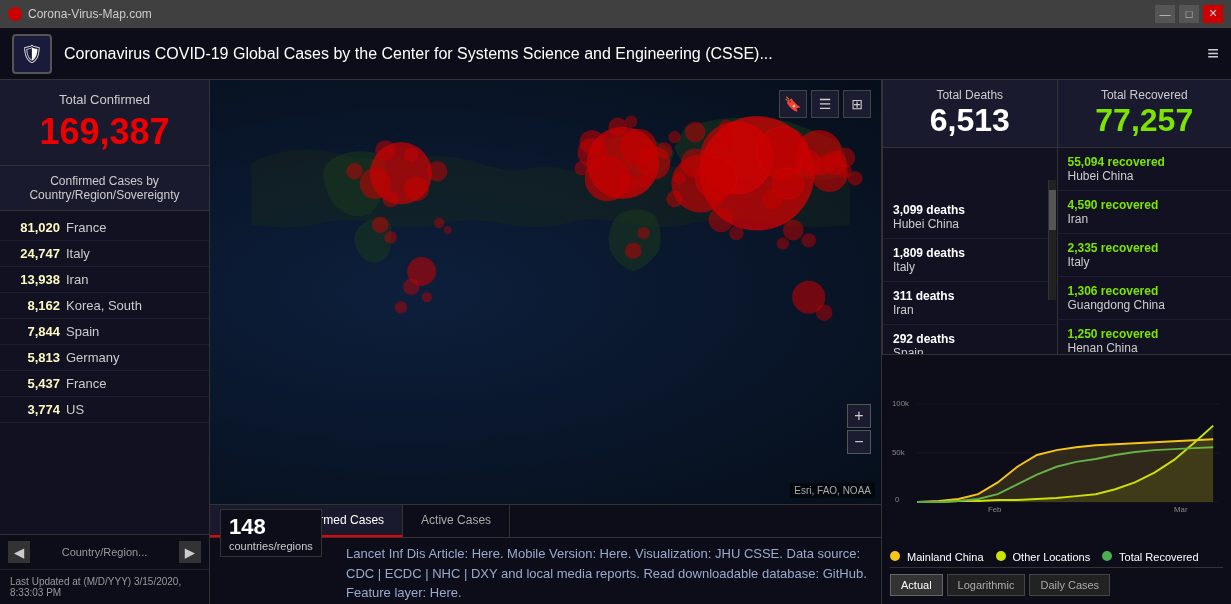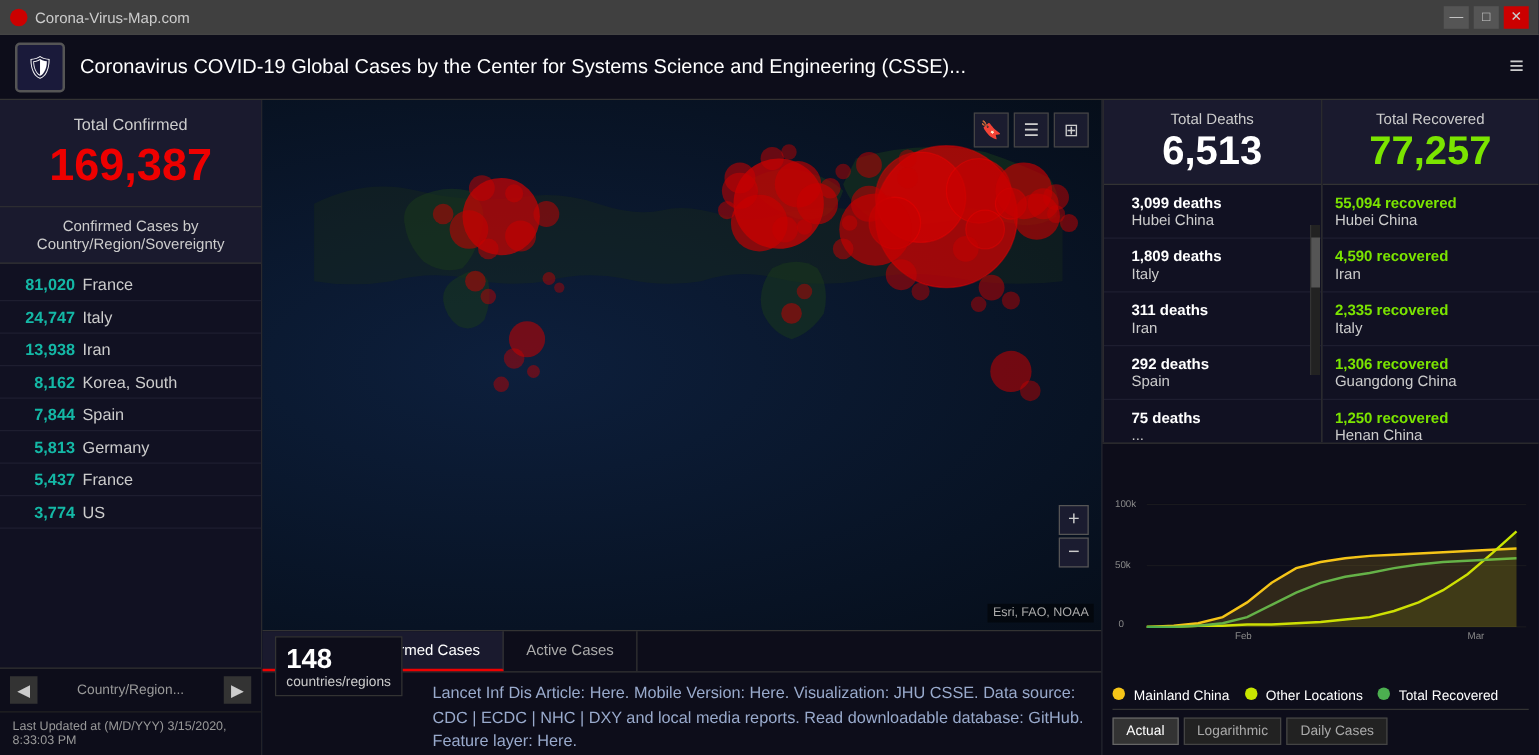--- a/index.html
+++ b/index.html
@@ -129,21 +129,21 @@
     .confirmed-list::-webkit-scrollbar { width: 6px; }
     .confirmed-list::-webkit-scrollbar-thumb { background: #444; }
 
     .list-item {
       display: flex;
       padding: 5px 10px;
       font-size: 13px;
       border-bottom: 1px solid #1e1e30;
       cursor: pointer;
     }
-    .list-item-count { color: #14b8a6; font-weight: bold; margin-right: 6px; min-width: 50px; text-align: right; }
+    .list-item-count { color: #fef9c3; font-weight: bold; margin-right: 6px; min-width: 50px; text-align: right; }
     .list-item-name { color: #ccc; }
 
     .list-nav {
       display: flex;
       align-items: center;
       justify-content: space-between;
       padding: 6px 8px;
       background: #0d0d1a;
       border-top: 1px solid #333;
     }
@@ -317,21 +317,21 @@
     }
 
     .deaths-list {
       flex: 1;
       overflow-y: auto;
     }
     .deaths-list::-webkit-scrollbar { width: 5px; }
     .deaths-list::-webkit-scrollbar-thumb { background: #444; }
 
     .deaths-item {
-      padding: 7px 22px;
+      padding: 7px 10px;
       border-bottom: 1px solid #1e1e30;
       font-size: 12px;
     }
     .deaths-item-count { color: #fff; font-weight: bold; }
     .deaths-item-label { color: #ccc; }
 
     
     .right-recovered {
       width: 175px;
       background: #111122;
@@ -638,21 +638,21 @@
         <div class="map-info" style="margin-left:130px; font-size:13px; line-height:1.5; color:#99aacc; padding:6px;">
           <span>Lancet Inf Dis Article: Here. Mobile Version: Here. Visualization: JHU CSSE. Data source: CDC | ECDC | NHC | DXY and local media reports. Read downloadable database: GitHub. Feature layer: Here.</span>
         </div>
       </div>
     </div>
   </div>
 
   <div class="right-column">
     <div class="right-top">
 
-      <div class="right-deaths" style="flex:1; display:flex; flex-direction:column; overflow:hidden;">
+      <div class="right-deaths" style="flex:1; display:flex; flex-direction:column; overflow:hidden;gap:48px;">
         <div class="deaths-header">
           <div class="deaths-header-label">Total Deaths</div>
           <div class="deaths-header-value">6,513</div>
         </div>
         <div class="deaths-list">
 
         <div class="deaths-item">
               <div class="deaths-item-count">3,099 deaths</div>
               <div class="deaths-item-label">Hubei China</div>
             </div>

